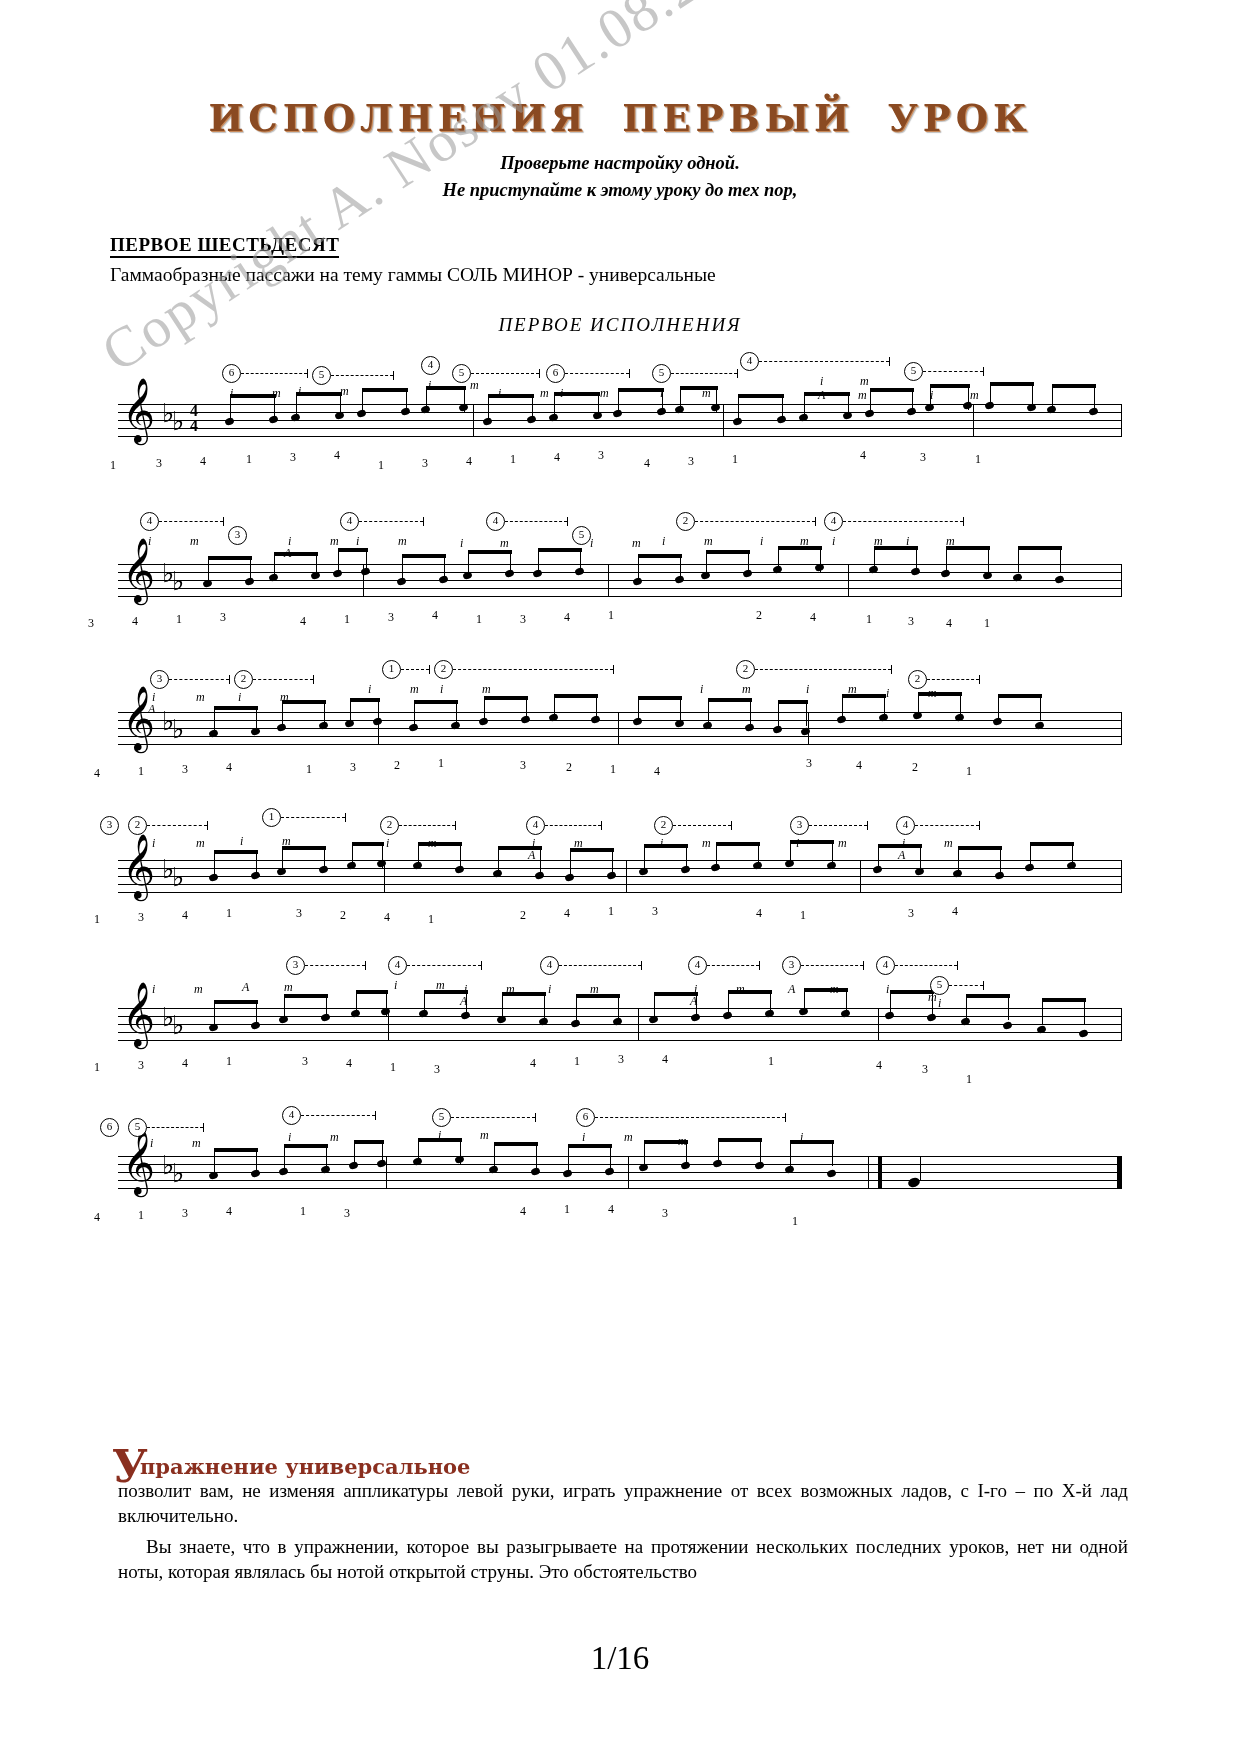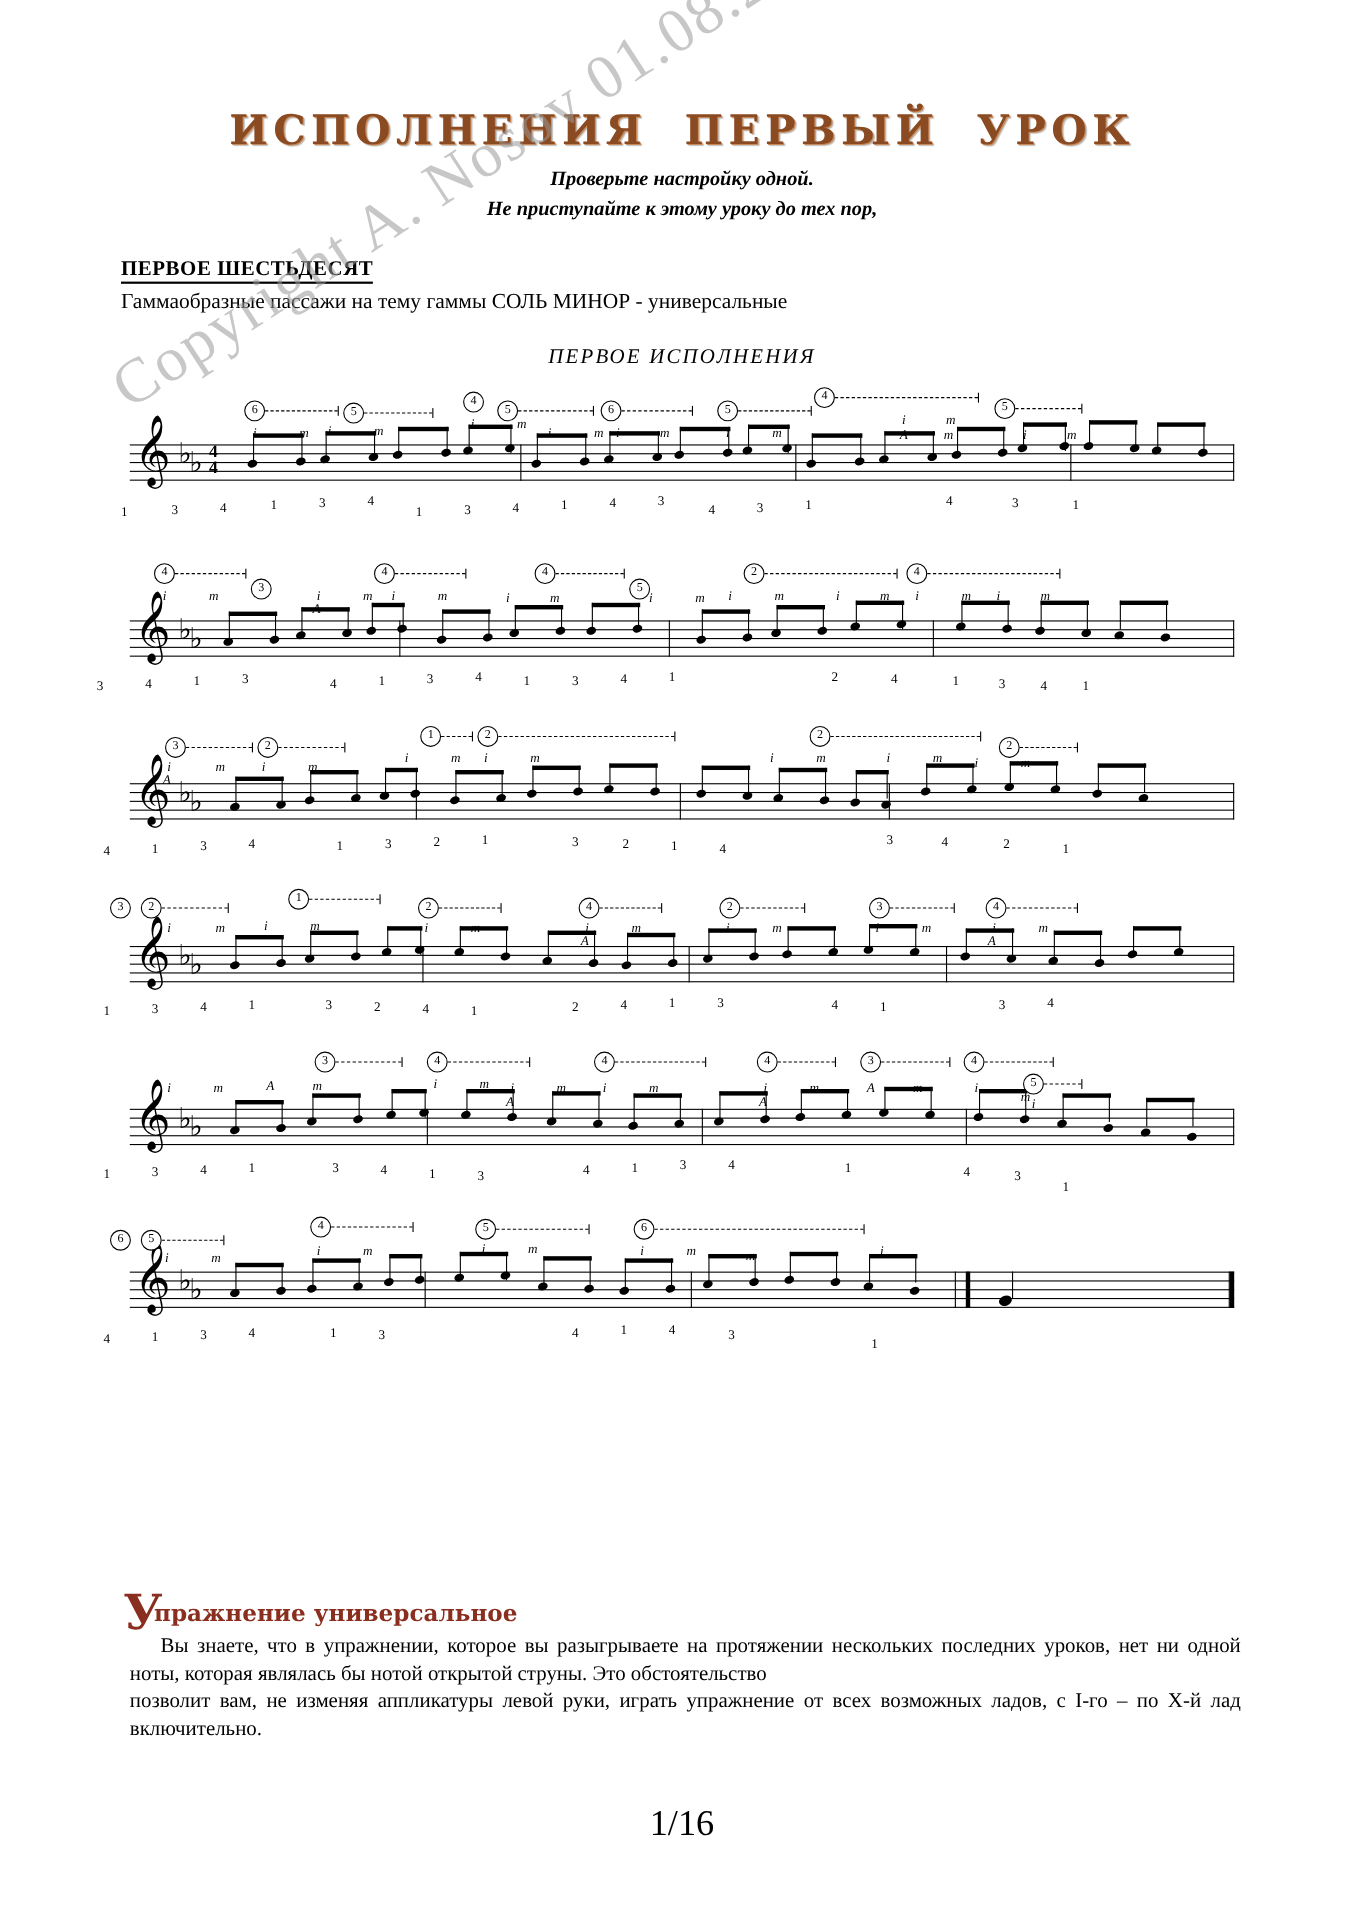--- a/index.html
+++ b/index.html
@@ -1121,18 +1121,18 @@
     </div>
   </div>
 
   <div class="watermark">Copyright A. Nosov 01.08.2015</div>
 
   <div class="bottom">
     <div style="position:relative;">
       <div class="dropcap">У</div>
       <div class="drop-head">пражнение универсальное</div>
     </div>
+    <div class="body-text" style="margin-top:0;"><span>позволит вам, не изменяя аппликатуры левой руки, играть упражнение от всех возможных ладов, с I-го – по X-й лад включительно.</span></div>
     <div class="body-text"><span class="ind"></span><span>Вы знаете, что в упражнении, которое вы разыгрываете на протяжении нескольких последних уроков, нет ни одной ноты, которая являлась бы нотой открытой струны. Это обстоятельство</span></div>
-    <div class="body-text" style="margin-top:0;"><span>позволит вам, не изменяя аппликатуры левой руки, играть упражнение от всех возможных ладов, с I-го – по X-й лад включительно.</span></div>
   </div>
 
   <div class="pageno">1/16</div>
 </div>
 
 </body></html>

